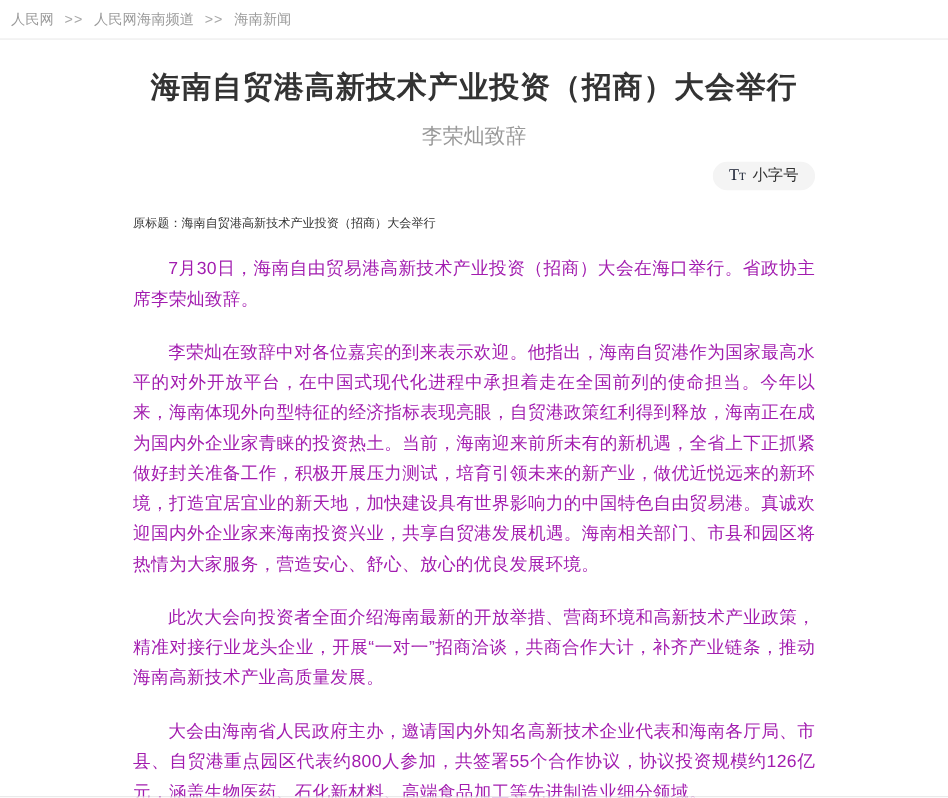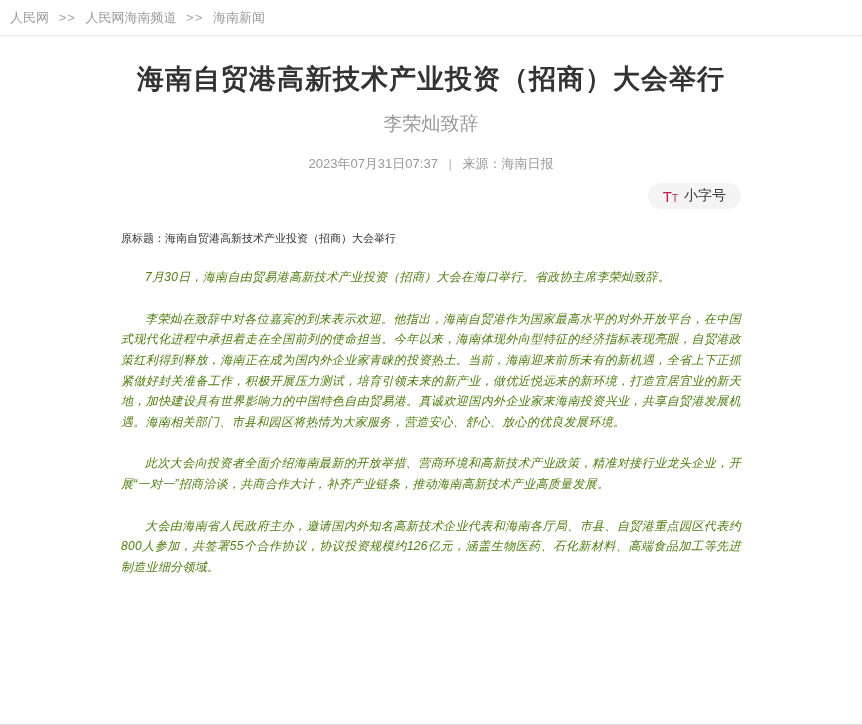--- a/index.html
+++ b/index.html
@@ -72,43 +72,42 @@
     background: #f4f4f4;
     border: none;
     border-radius: 13px;
     padding: 4px 15px;
     font-size: 14px;
     color: #333;
     cursor: pointer;
     font-family: "Liberation Sans", "DejaVu Sans", sans-serif;
   }
   .tt-icon {
-    font-family: Liberation Sans, sans-serif;
+    font-family: Liberation Serif, serif;
     margin-right: 6px;
-    color: #be185d;
+    color: #0f172a;
     line-height: 1;
   }
   .tt-icon .t-big { font-size: 15px; }
   .tt-icon .t-small { font-size: 10px; }
   
   .original-title {
     margin-top: 22px;
     font-size: 11px;
     color: #333;
   }
   .article-body { margin-top: 10px; }
   .article-body p {
-    font-size: 12px;
-    color: #4d7c0f;
+    font-size: 16px;
+    color: #a21caf;
     line-height: 1.72;
     text-indent: 2em;
     margin-top: 21px;
     letter-spacing: 0.3px;
     text-align: justify;
-    font-style: italic;
   }
   .bottom-line {
     position: absolute;
     left: 0; right: 0; bottom: 0;
     border-top: 1px solid #dcdcdc;
   }
 </style>
 </head>
 <body>
 
@@ -121,25 +120,20 @@
     <span class="sep">&gt;&gt;</span>
     <a class="crumb">海南新闻</a>
   </div>
 
   <div class="article-col">
 
     <h1 class="article-title">海南自贸港高新技术产业投资（招商）大会举行</h1>
 
     <div class="article-subtitle">李荣灿致辞</div>
 
-    <div class="article-meta">
-      <span>2023年07月31日07:37</span>
-      <span class="pipe">|</span>
-      <span>来源：</span><span>海南日报</span>
-    </div>
 
     <div class="toolbar-row">
       <button class="font-size-pill">
         <span class="tt-icon"><span class="t-big">T</span><span class="t-small">T</span></span>
         <span>小字号</span>
       </button>
     </div>
 
     <div class="original-title">
       <span>原标题：</span><span>海南自贸港高新技术产业投资（招商）大会举行</span>

